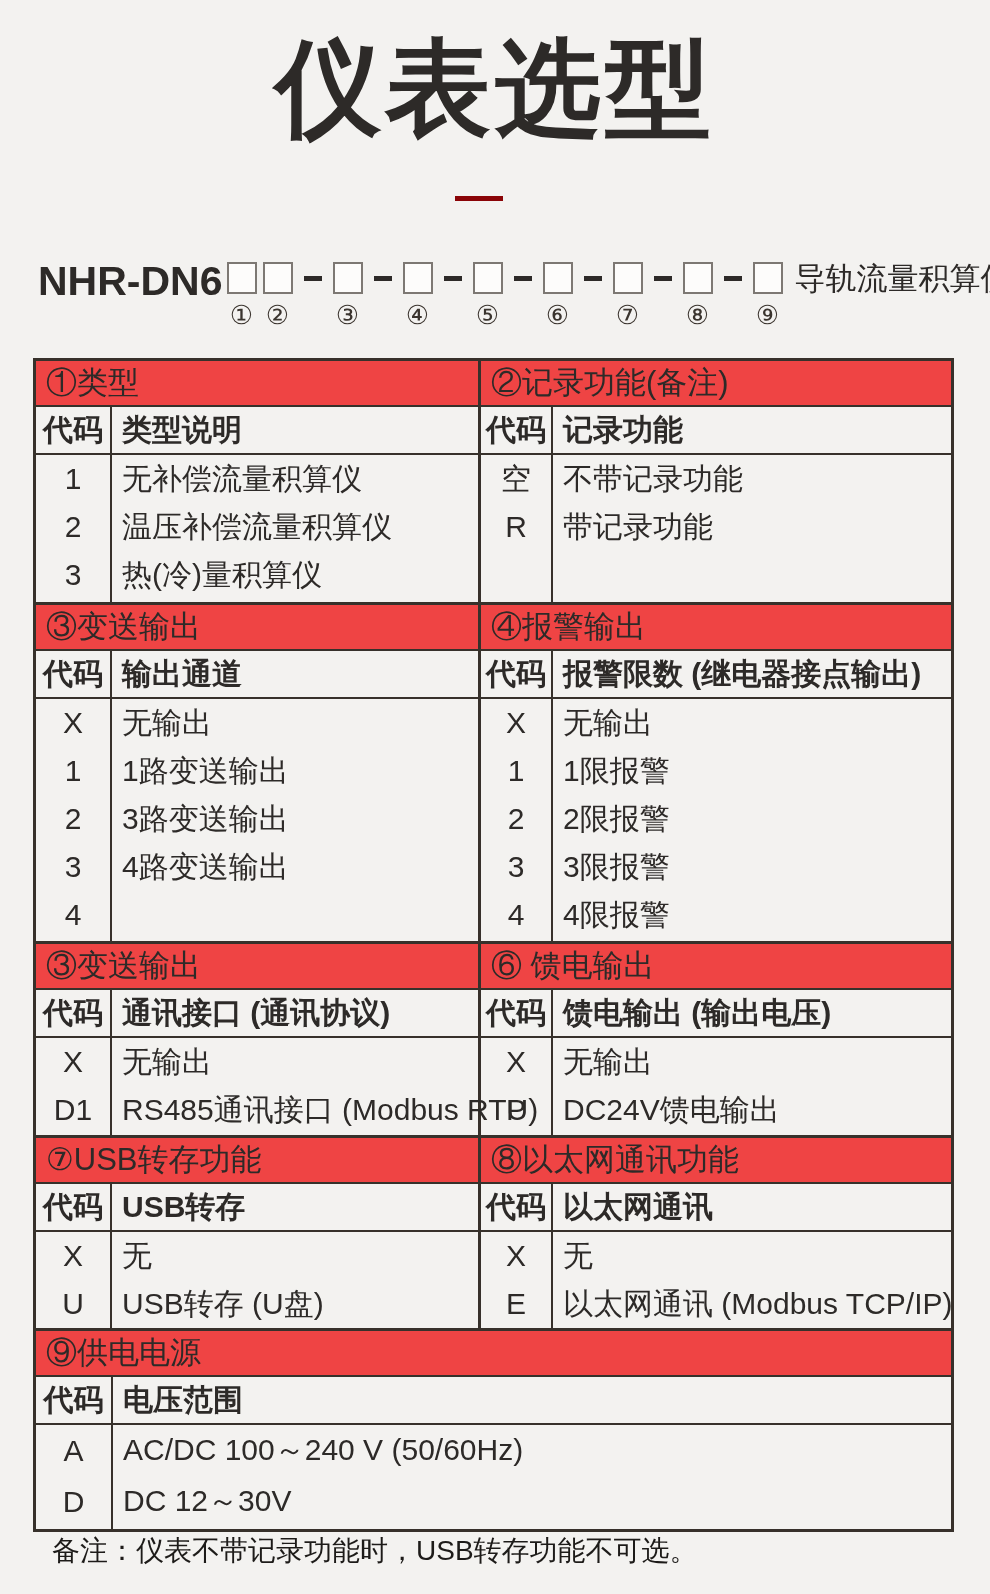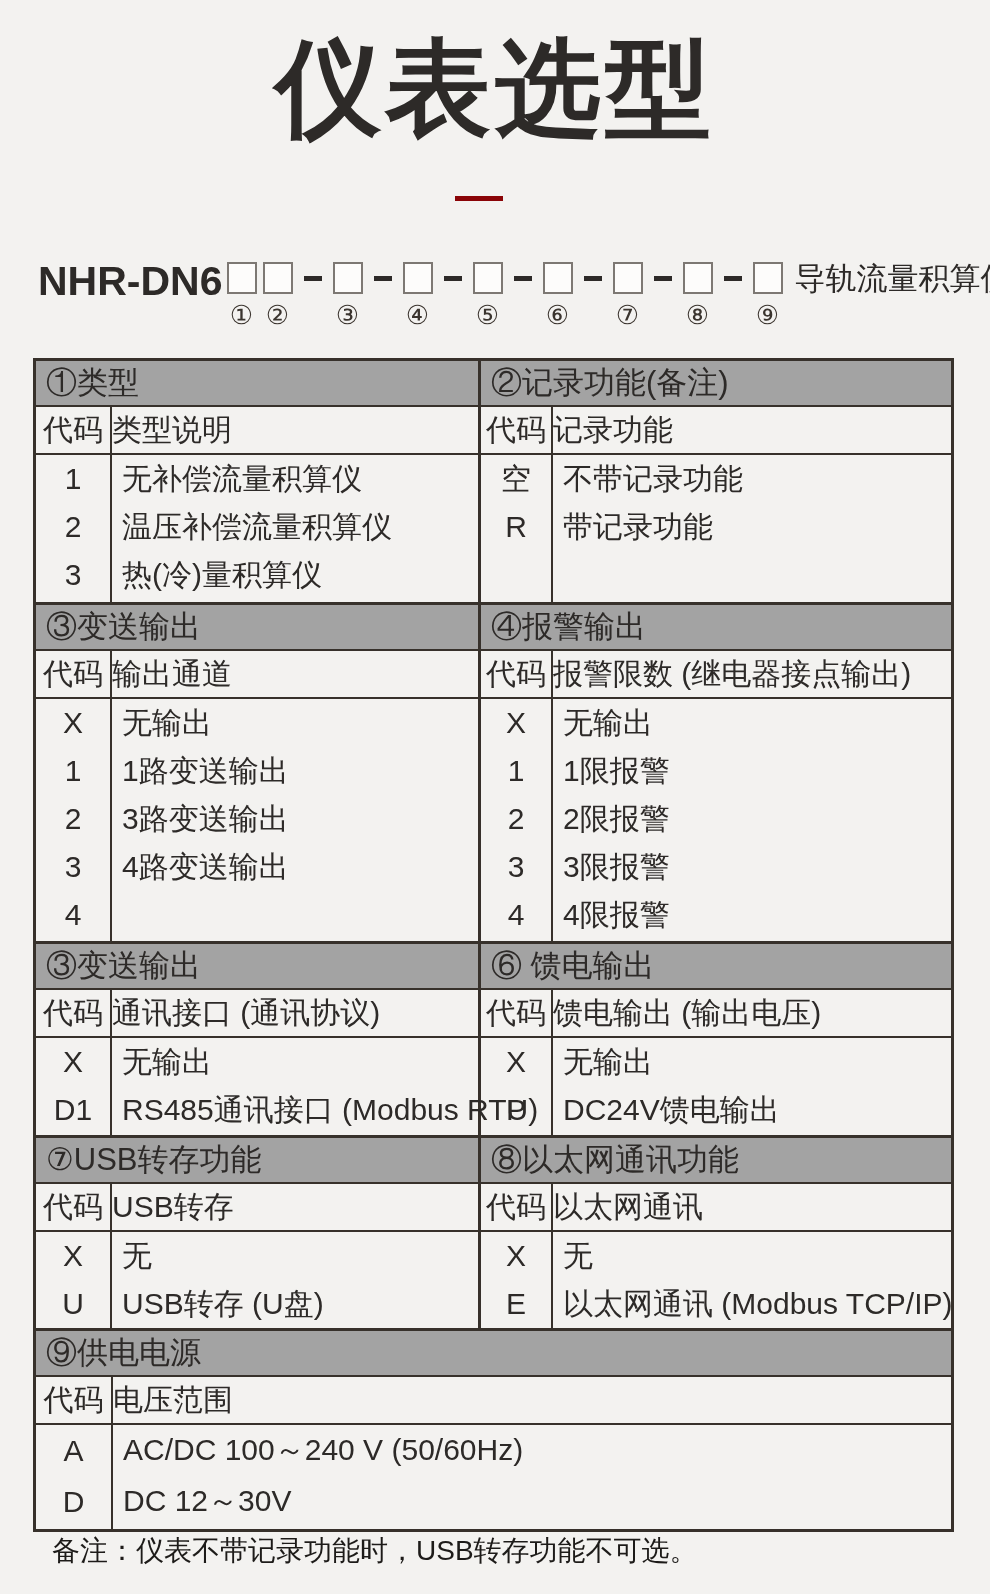--- a/index.html
+++ b/index.html
@@ -90,21 +90,21 @@
     position: absolute;
     left: 33px; top: 358px;
     width: 921px;
     border: 3px solid #37312b;
     box-sizing: border-box;
     background: #f3f2f0;
   }
   .band-header {
     display: grid;
     grid-template-columns: 445px 470px;
-    background: #a3a3a3;
+    background: #ef4444;
     border-bottom: 2px solid #37312b;
   }
   .band-header.bordered { border-top: 3px solid #37312b; text-align: right; }
   .band-header .hcell {
     height: 44px;
     display: flex;
     align-items: center;
     padding-left: 10px;
     font-size: 31px;
     box-sizing: border-box;
@@ -118,23 +118,24 @@
     grid-template-columns: 76px 369px 72px 404px;
     border-bottom: 2px solid #37312b;
   }
   .cols-row .ccell {
     height: 46px;
     display: flex;
     align-items: center;
     font-size: 30px;
     box-sizing: border-box;
     white-space: nowrap;
+    font-weight: bold;
   }
   .ccell.code { justify-content: center; border-right: 2px solid #37312b; }
-  .ccell.desc { }
+  .ccell.desc { padding-left: 10px; }
   .ccell.mid { border-right: 3px solid #37312b; }
 
   .body-row {
     display: grid;
     grid-template-columns: 76px 369px 72px 404px;
   }
   .body-row .bcell {
     box-sizing: border-box;
     display: flex;
     flex-direction: column;

